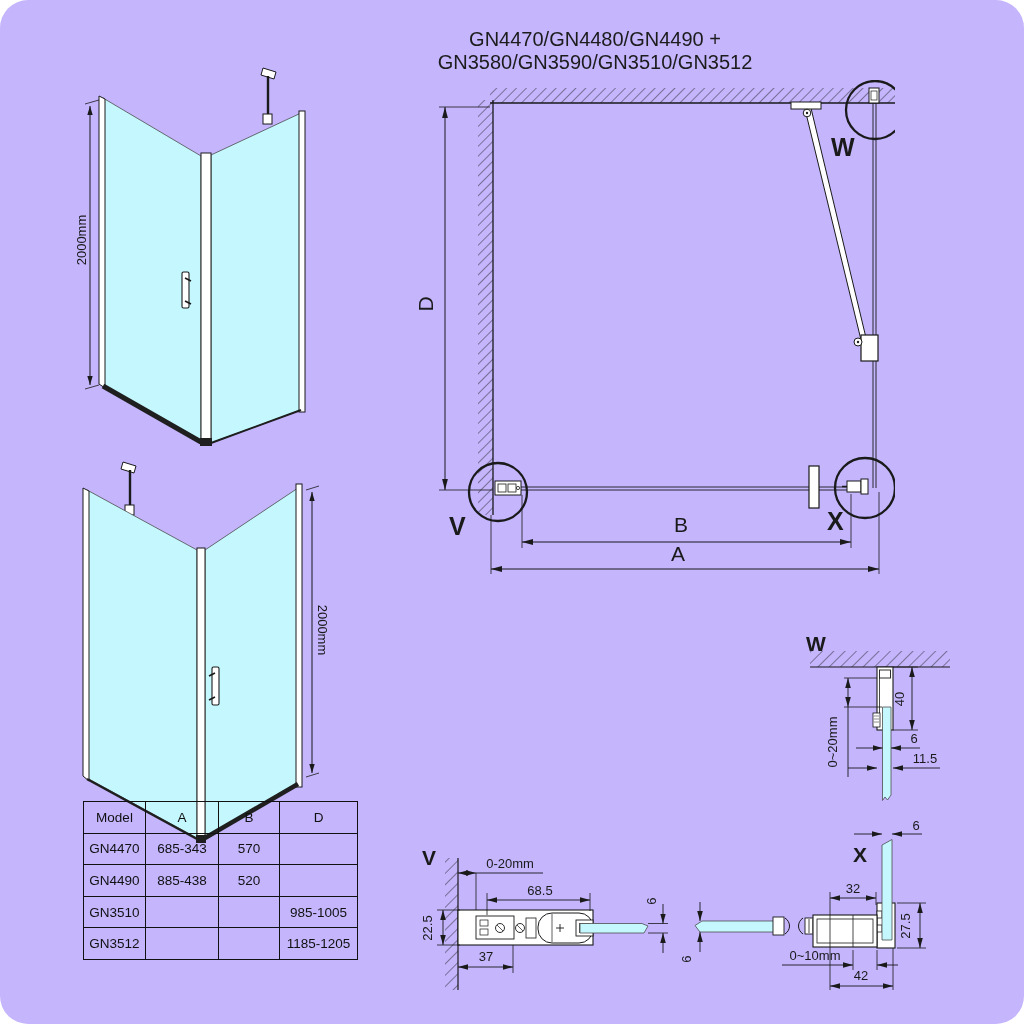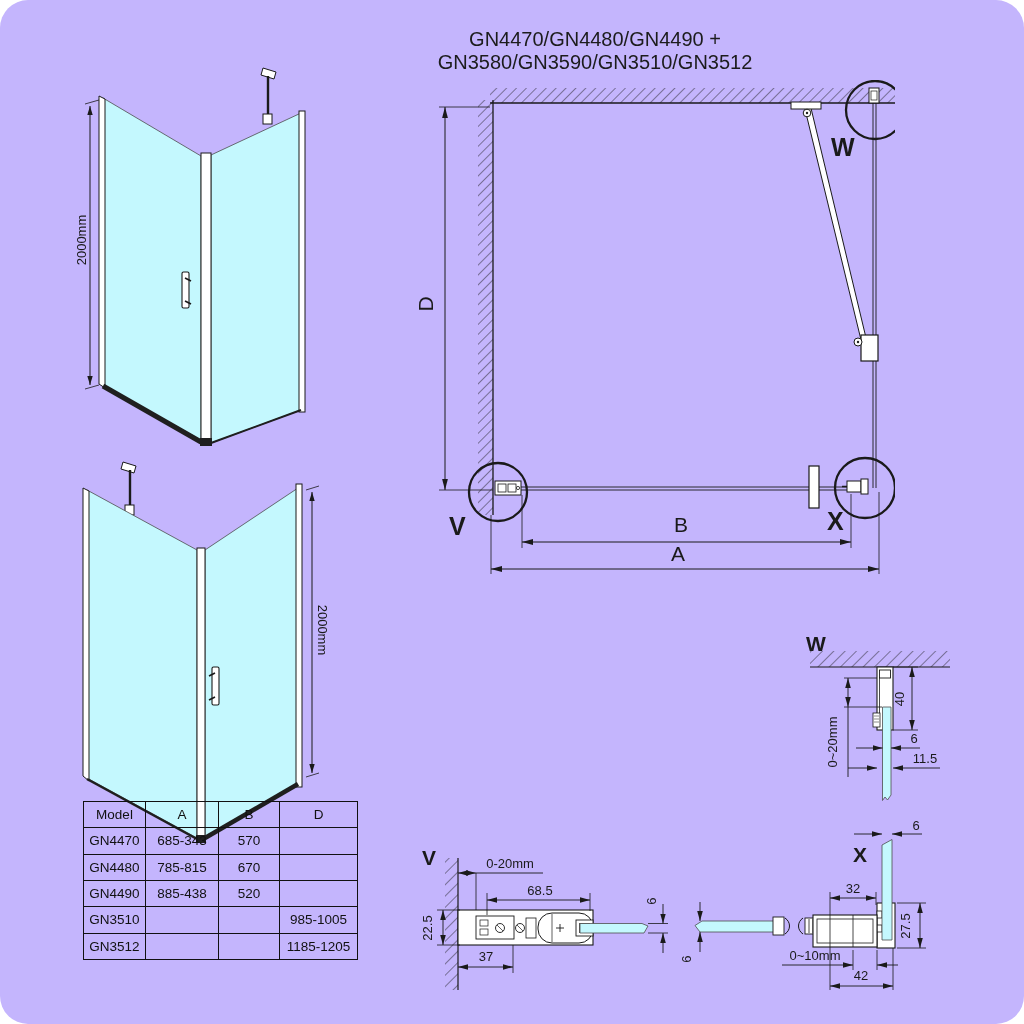--- a/index.html
+++ b/index.html
@@ -378,26 +378,20 @@
     <th>B</th>
     <th>D</th>
   </tr>
   <tr>
     <td>GN4470</td>
     <td>685-343</td>
     <td>570</td>
     <td></td>
   </tr>
   <tr>
-    <td>GN4480</td>
-    <td>785-815</td>
-    <td>670</td>
-    <td></td>
-  </tr>
-  <tr>
     <td>GN4490</td>
     <td>885-438</td>
     <td>520</td>
     <td></td>
   </tr>
   <tr>
     <td>GN3510</td>
     <td></td>
     <td></td>
     <td>985-1005</td>

